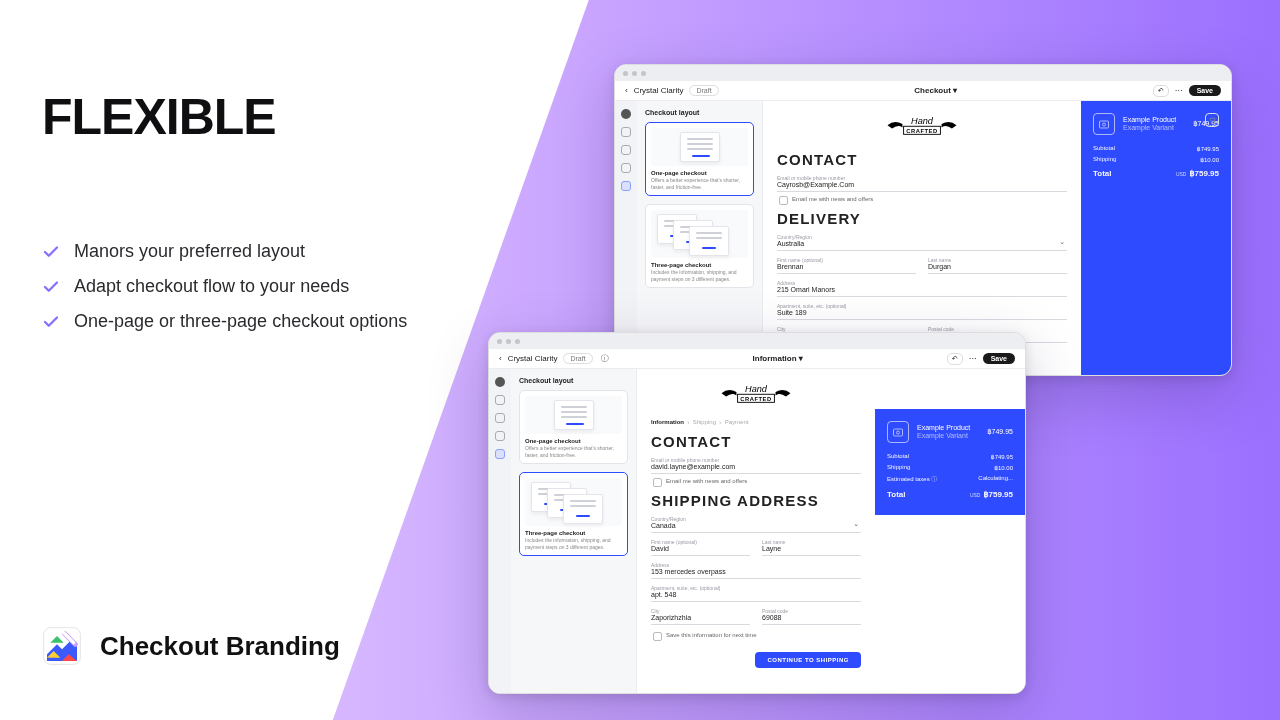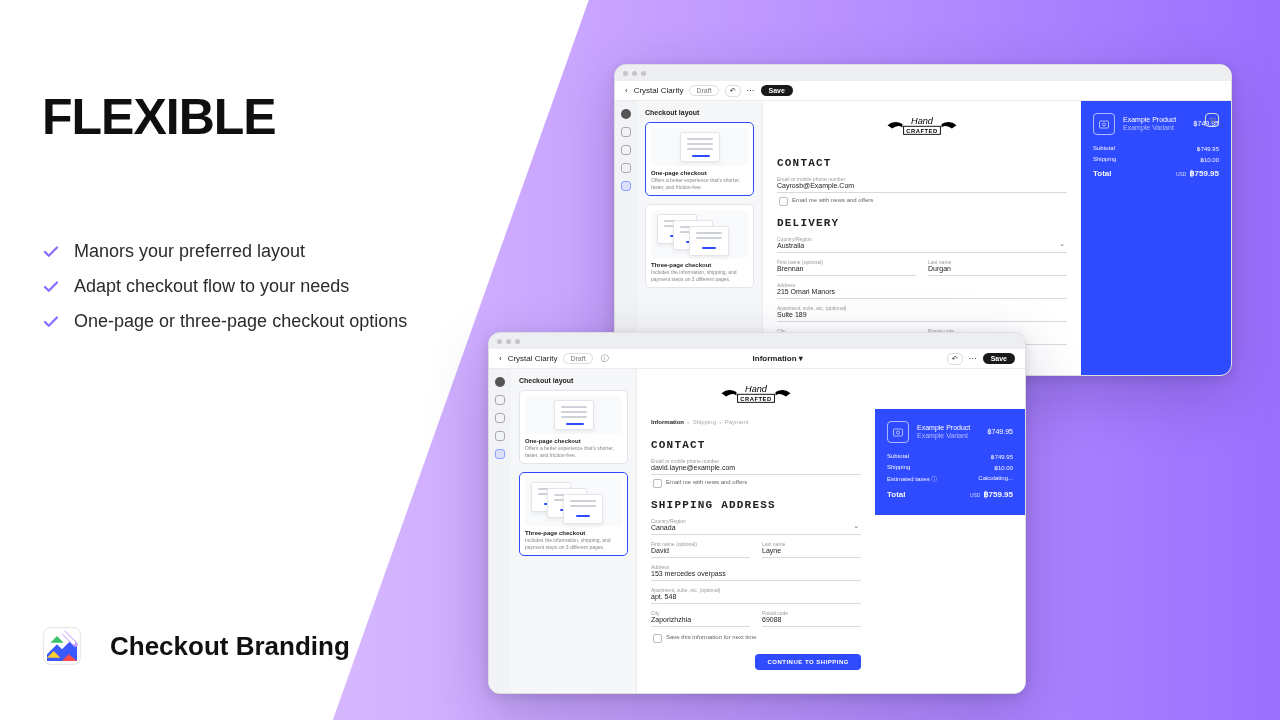--- a/index.html
+++ b/index.html
@@ -24,21 +24,21 @@
   .stage{position:absolute;inset:0;}
 
   
   .left{position:absolute;left:42px;top:92px;width:460px;}
   .headline{font-weight:900;font-size:50px;line-height:1.03;letter-spacing:-1px;text-transform:uppercase;color:#0f0f12;}
   .headline .grad{background:linear-gradient(90deg,#cfb8ff 0%,#a182ff 50%,#7a5cff 100%);-webkit-background-clip:text;background-clip:text;color:transparent;}
   .bullets{margin-top:46px;}
   .b-row{display:flex;align-items:center;gap:14px;font-size:18px;color:#2b2b2f;margin-bottom:14px;}
   .check{width:18px;height:18px;color:var(--purple);flex-shrink:0;}
 
-  .brand{position:absolute;left:42px;bottom:54px;display:flex;align-items:center;gap:28px;}
+  .brand{position:absolute;left:42px;bottom:54px;display:flex;align-items:center;gap:18px;}
   .brand svg{width:40px;height:40px;}
   .brand-name{font-size:26px;font-weight:600;color:#111;}
 
   
   .window{position:absolute;border-radius:12px;box-shadow:0 20px 60px rgba(30,20,80,.22),0 3px 12px rgba(0,0,0,.12);background:#f6f7f9;overflow:hidden;border:1px solid #ddd;}
   .titlebar{height:16px;background:#edeef1;display:flex;align-items:center;gap:4px;padding:0 8px;}
   .dot{width:5px;height:5px;border-radius:50%;background:#c4c4c9;}
   .toolbar{height:20px;background:#fff;border-bottom:1px solid #ececf0;display:flex;align-items:center;padding:0 10px;font-size:8px;color:#222;gap:6px;}
   .toolbar .pill{padding:1px 6px;border:1px solid #ddd;border-radius:6px;color:#777;font-size:7px;}
   .toolbar .center{flex:1;text-align:center;color:#222;font-weight:600;}
@@ -63,21 +63,21 @@
   .sheet .bar{position:absolute;left:6px;right:6px;height:2px;background:#cfd1d8;border-radius:1px;}
   .sheet .cta{background:#2f4bff;}
   .opt b{font-weight:700;display:block;margin-bottom:1px;font-size:6px;}
   .opt span{color:#888;font-size:5px;line-height:1.3;display:block;}
 
   .main{flex:1;display:flex;background:#fff;font-size:7px;color:#222;}
   .form{flex:1;padding:12px 14px 10px;}
   .brandlogo{display:flex;justify-content:center;margin-bottom:8px;}
   .breadcrumbs{font-size:6px;color:#aaa;margin:2px 0 6px;}
   .breadcrumbs .act{color:#222;font-weight:600;}
-  .h{font-size:11px;font-weight:700;letter-spacing:1.2px;margin:14px 0 4px;text-transform:uppercase;font-family:Liberation Mono, monospace;}
+  .h{font-size:15px;font-weight:700;letter-spacing:1.2px;margin:8px 0 4px;text-transform:uppercase;}
   .fld{border-bottom:1px solid #d9d9e0;padding:3px 0 3px;margin-bottom:3px;position:relative;}
   .fld .lbl{font-size:5px;color:#9a9aa5;}
   .fld .val{font-size:7px;color:#222;font-weight:500;}
   .row{display:flex;gap:12px;}
   .row .fld{flex:1;}
   .chk{font-size:6px;color:#666;margin:4px 0 8px;padding-left:15px;position:relative;}
   .chk::before{content:"";position:absolute;left:2px;top:0;width:7px;height:7px;border:1px solid #bbb;border-radius:2px;}
   .carrot{position:absolute;right:2px;bottom:4px;font-size:7px;color:#666;}
   .ctabtn{background:#2f4bff;color:#fff;font-size:6px;font-weight:700;padding:5px 12px;border-radius:4px;float:right;margin-top:6px;letter-spacing:.5px;}
 
@@ -146,20 +146,21 @@
 <div class="window winA">
   <div class="titlebar">
     <span class="dot"></span>
         <span class="dot"></span>
         <span class="dot"></span>
   </div>
   <div class="toolbar">
     <span>‹</span>
     <span>Crystal Clarity</span>
     <span class="pill">Draft</span>
+    <span class="center">Checkout ▾</span>
     <span class="arrow">↶</span>
     <span>⋯</span>
     <span class="save">Save</span>
   </div>
   <div class="body">
     <div class="siderail">
       <div class="rail-ic rail-home"></div>
       <div class="rail-ic rail-dot"></div>
       <div class="rail-ic rail-dot"></div>
       <div class="rail-ic rail-dot"></div>

